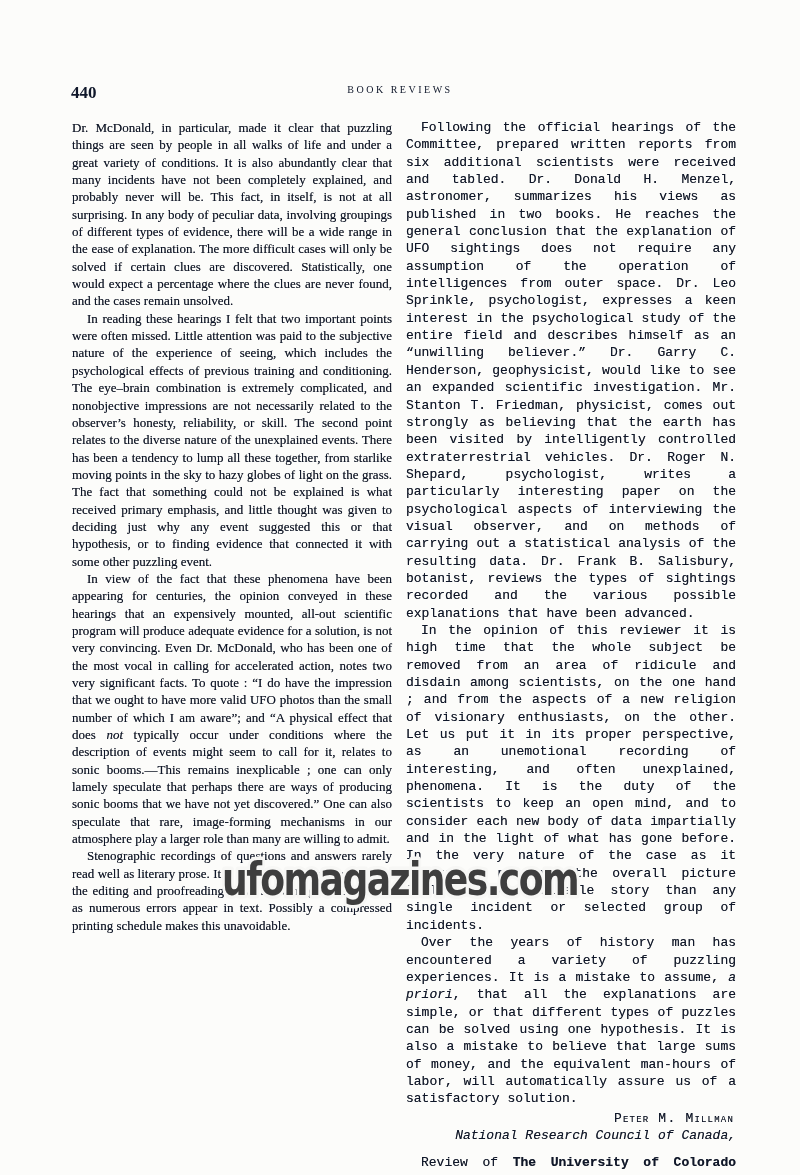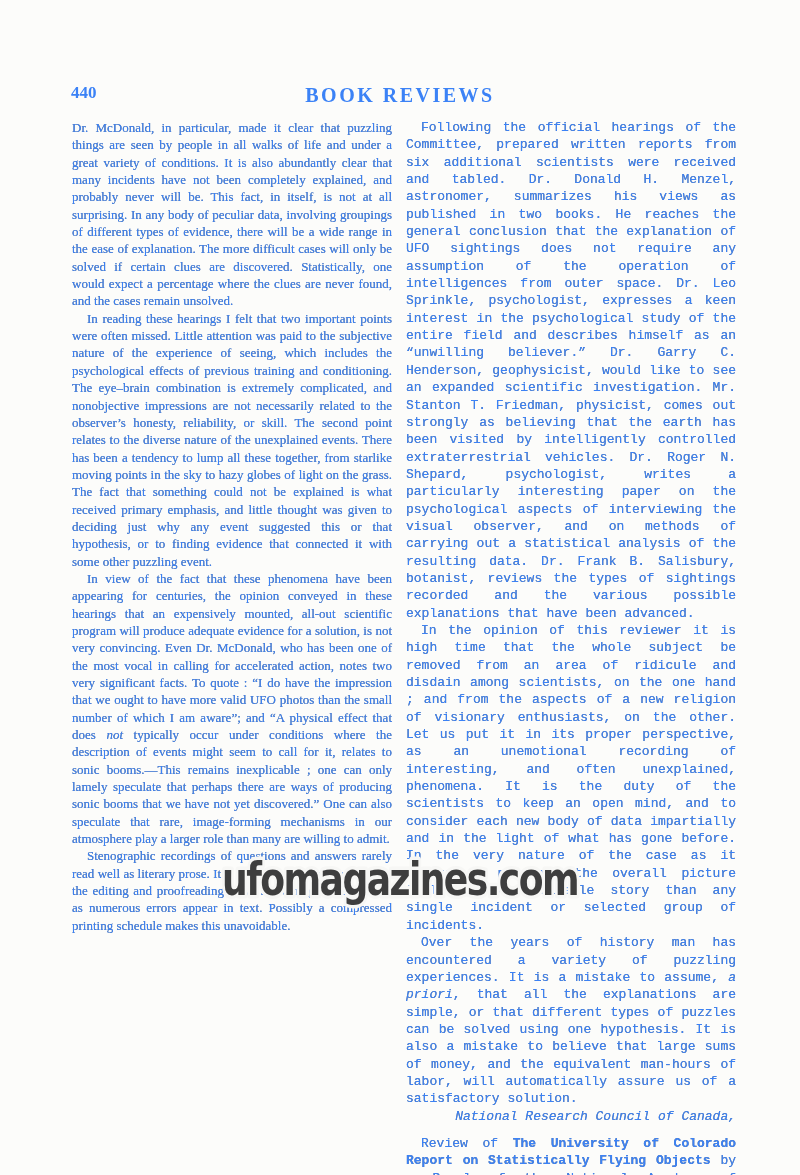--- a/index.html
+++ b/index.html
@@ -5,32 +5,32 @@
   html, body { margin: 0; padding: 0; }
   body {
     width: 800px; height: 1175px;
     background: #f2f2f0;
     font-family: "Liberation Serif", serif;
   }
   .page {
     position: relative;
     width: 800px; height: 1175px;
     background: #fcfcfa;
-    color: #3b82f6;
+    color: #0f172a;
     overflow: hidden;
   }
   
   .header { position: absolute; top: 84px; left: 0; width: 800px; height: 20px; }
   .page-num {
     position: absolute; left: 71px; top: -1px;
     font-size: 17px; font-weight: bold;
   }
   .header-title {
     width: 100%; text-align: center;
-    font-size: 20px; font-weight: bold;
+    font-size: 10px; font-weight: normal;
     letter-spacing: 2.5px;
   }
   
   .columns {
     position: absolute; top: 119px; left: 72px;
     display: flex; gap: 14px;
   }
   .col {
     font-size: 13px; line-height: 17.35px;
     text-align: justify;
@@ -75,20 +75,21 @@
       <p class="noindent">Dr. McDonald, in particular, made it clear that puzzling things are seen by people in all walks of life and under a great variety of conditions. It is also abundantly clear that many incidents have not been completely explained, and probably never will be. This fact, in itself, is not at all surprising. In any body of peculiar data, involving groupings of different types of evidence, there will be a wide range in the ease of explanation. The more difficult cases will only be solved if certain clues are discovered. Statistically, one would expect a percentage where the clues are never found, and the cases remain unsolved.</p>
       <p>In reading these hearings I felt that two important points were often missed. Little attention was paid to the subjective nature of the experience of seeing, which includes the psychological effects of previous training and conditioning. The eye–brain combination is extremely complicated, and nonobjective impressions are not necessarily related to the observer’s honesty, reliability, or skill. The second point relates to the diverse nature of the unexplained events. There has been a tendency to lump all these together, from starlike moving points in the sky to hazy globes of light on the grass. The fact that something could not be explained is what received primary emphasis, and little thought was given to deciding just why any event suggested this or that hypothesis, or to finding evidence that connected it with some other puzzling event.</p>
       <p><span>In view of the fact that these phenomena have been appearing for centuries, the opinion conveyed in these hearings that an expensively mounted, all-out scientific program will produce adequate evidence for a solution, is not very convincing. Even Dr. McDonald, who has been one of the most vocal in calling for accelerated action, notes two very significant facts. To quote : “I do have the impression that we ought to have more valid UFO photos than the small number of which I am aware”; and “A physical effect that does </span><em>not</em><span> typically occur under conditions where the description of events might seem to call for it, relates to sonic booms.—This remains inexplicable ; one can only lamely speculate that perhaps there are ways of producing sonic booms that we have not yet discovered.” One can also speculate that rare, image-forming mechanisms in our atmosphere play a larger role than many are willing to admit.</span></p>
       <p>Stenographic recordings of questions and answers rarely read well as literary prose. It is felt, however, that in this case the editing and proofreading leave something to be desired, as numerous errors appear in text. Possibly a compressed printing schedule makes this unavoidable.</p>
     </div>
 
     <div class="col col-right">
       <p>Following the official hearings of the Committee, prepared written reports from six additional scientists were received and tabled. Dr. Donald H. Menzel, astronomer, summarizes his views as published in two books. He reaches the general conclusion that the explanation of UFO sightings does not require any assumption of the operation of intelligences from outer space. Dr. Leo Sprinkle, psychologist, expresses a keen interest in the psychological study of the entire field and describes himself as an “unwilling believer.” Dr. Garry C. Henderson, geophysicist, would like to see an expanded scientific investigation. Mr. Stanton T. Friedman, physicist, comes out strongly as believing that the earth has been visited by intelligently controlled extraterrestrial vehicles. Dr. Roger N. Shepard, psychologist, writes a particularly interesting paper on the psychological aspects of interviewing the visual observer, and on methods of carrying out a statistical analysis of the resulting data. Dr. Frank B. Salisbury, botanist, reviews the types of sightings recorded and the various possible explanations that have been advanced.</p>
       <p>In the opinion of this reviewer it is high time that the whole subject be removed from an area of ridicule and disdain among scientists, on the one hand ; and from the aspects of a new religion of visionary enthusiasts, on the other. Let us put it in its proper perspective, as an unemotional recording of interesting, and often unexplained, phenomena. It is the duty of the scientists to keep an open mind, and to consider each new body of data impartially and in the light of what has gone before. In the very nature of the case as it exists at present, the overall picture tells a more reliable story than any single incident or selected group of incidents.</p>
       <p><span>Over the years of history man has encountered a variety of puzzling experiences. It is a mistake to assume, </span><em>a priori</em><span>, that all the explanations are simple, or that different types of puzzles can be solved using one hypothesis. It is also a mistake to believe that large sums of money, and the equivalent man-hours of labor, will automatically assure us of a satisfactory solution.</span></p>
+      <p class="signature">Peter M. Millman</p>
       <p class="affiliation">National Research Council of Canada,</p>
       <p class="review-notice"><span>Review of </span><strong>The University of Colorado Report on Statistically Flying Objects</strong><span> by a Panel of the National Academy of Sciences. Copyright, National Academy of Sciences, 1969 ; reproduced by permission.</span></p>
     </div>
 
   </div>
 
   <svg class="watermark" width="800" height="92" viewBox="0 0 800 92" xmlns="http://www.w3.org/2000/svg">
     <text x="400" y="52" text-anchor="middle" font-family="'DejaVu Sans', sans-serif" font-size="46" font-weight="bold" letter-spacing="-2" fill="#3e3e3e" stroke="#f7f7f5" stroke-width="7" stroke-linejoin="round" paint-order="stroke" textLength="356" lengthAdjust="spacingAndGlyphs">ufomagazines.com</text>
   </svg>
 

